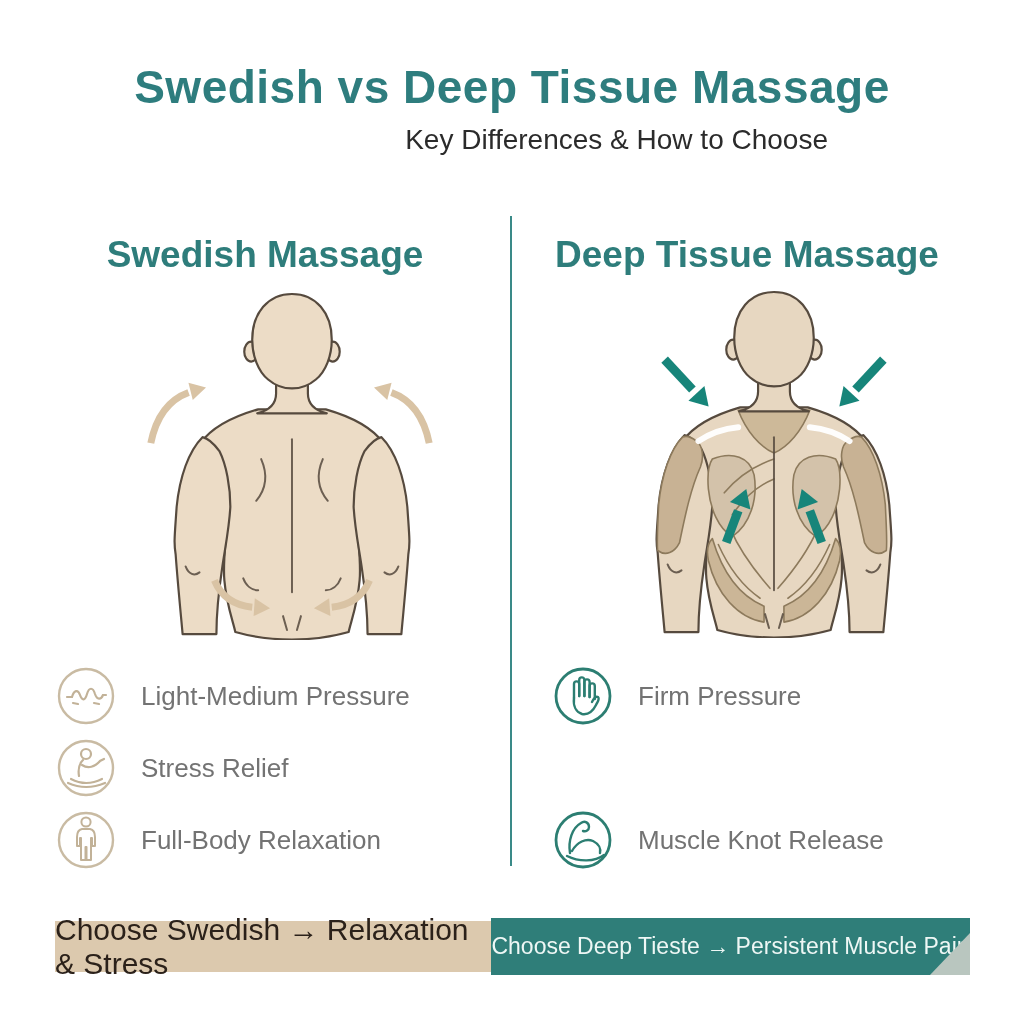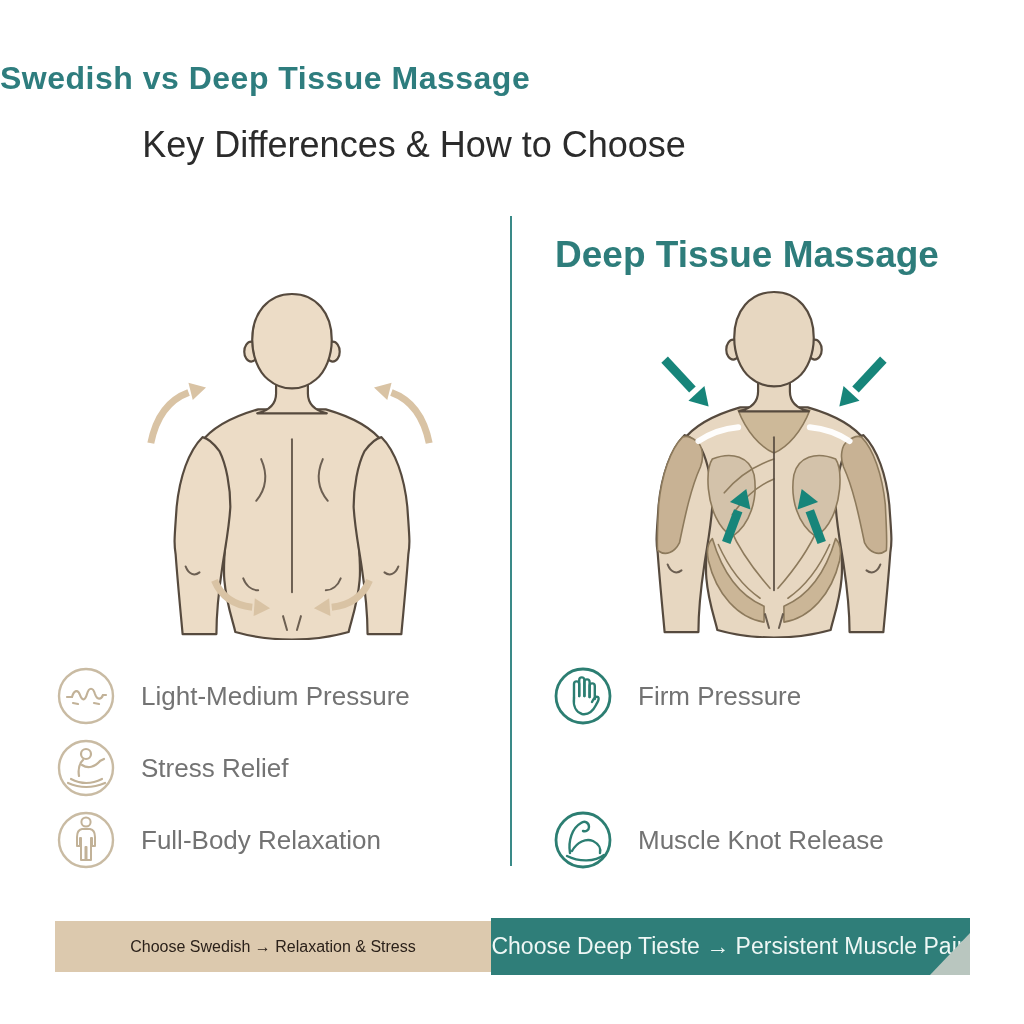--- a/index.html
+++ b/index.html
@@ -1,26 +1,26 @@
 <!DOCTYPE html>
 <html><head>
 <meta charset="utf-8">
 <style>
   html,body{margin:0;padding:0;background:#ffffff;}
   #canvas{
     position:relative;width:1024px;height:1024px;background:#ffffff;
     font-family:"Liberation Sans", sans-serif;overflow:hidden;
   }
   .title{
-    position:absolute;left:0;top:60px;width:1024px;
-    font-size:32px;font-weight:700;color:#2e7d7e;letter-spacing:.5px;
+    position:absolute;left:0;top:60px;width:1024px;text-align:center;
+    font-size:46px;font-weight:700;color:#2e7d7e;letter-spacing:.5px;
   }
   .subtitle{
-    position:absolute;left:0;top:124px;width:828px;text-align:center;
-    font-size:36px;font-weight:400;color:#2b2b2b;
+    position:absolute;left:0;top:124px;width:828px;text-align:right;
+    font-size:28px;font-weight:400;color:#2b2b2b;
   }
   .col-title{
     position:absolute;top:234px;text-align:center;
     font-size:37px;font-weight:700;color:#2e7d7b;
   }
   .col-title.left{left:10px;width:510px;}
   .col-title.right{left:512px;width:470px;}
   .divider{
     position:absolute;left:510px;top:216px;width:2px;height:650px;
     background:#3a8a88;
@@ -32,40 +32,41 @@
     position:absolute;display:flex;align-items:center;height:60px;
   }
   .feature-row .icon-circle{width:60px;height:60px;flex:0 0 60px;}
   .feature-row .label{
     margin-left:25px;font-size:26px;color:#737373;white-space:nowrap;
   }
   .banner{position:absolute;top:918px;left:55px;width:915px;height:57px;}
   .banner-left{
     position:absolute;left:0;top:3px;width:436px;height:51px;
     background:#dcc9ae;display:flex;align-items:center;justify-content:center;
-    font-size:16px;color:#2b211a;
+    font-size:30px;color:#2b211a;
   }
   .banner-right{
     position:absolute;left:436px;top:0;width:479px;height:57px;
     background:#2f7e79;display:flex;align-items:center;justify-content:center;
     font-size:23px;color:#eef7f5;
   }
   .curl{
     position:absolute;right:0;bottom:0;width:40px;height:42px;
     background:#b9c6bf;clip-path:polygon(100% 0,100% 100%,0 100%);
   }
 </style>
 </head>
 <body>
 
 <div id="canvas">
 
   <div class="title">Swedish vs Deep Tissue Massage</div>
   <div class="subtitle">Key Differences &amp; How to Choose</div>
 
+  <div class="col-title left">Swedish Massage</div>
   <div class="col-title right">Deep Tissue Massage</div>
 
   <div class="divider"></div>
 
   <div class="figure left">
     <svg viewBox="0 0 320 350" width="320" height="348">
       <g stroke="#564a3e" stroke-width="2.2" fill="#ecdcc6" stroke-linecap="round" stroke-linejoin="round">
         <ellipse cx="121" cy="60" rx="7" ry="10"></ellipse>
         <ellipse cx="203" cy="60" rx="7" ry="10"></ellipse>
         <path d="M128,118 C100,126 80,138 70,152 C84,170 95,186 97,210 C97,246 92,268 94,290 C96,314 103,332 105,342 C140,352 184,352 219,342 C221,332 228,314 230,290 C232,268 227,246 227,210 C229,186 240,170 254,152 C244,138 224,126 196,118 Z"></path>

